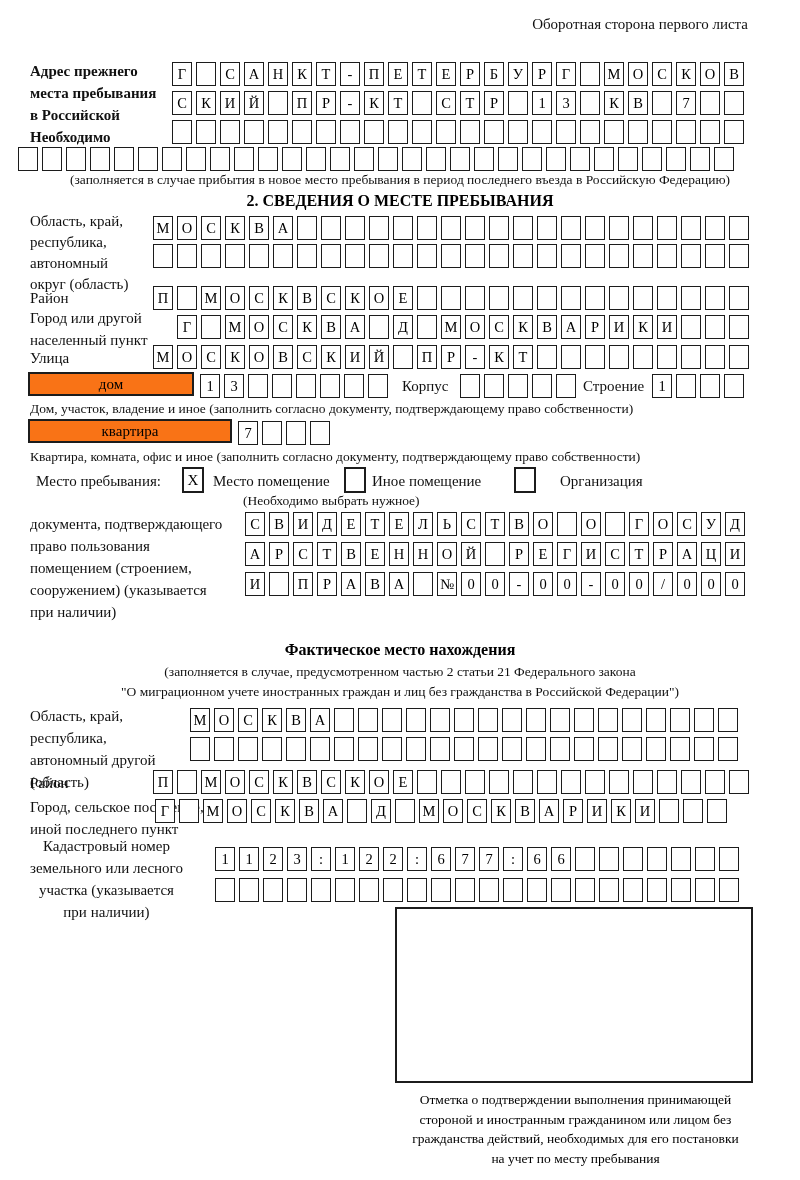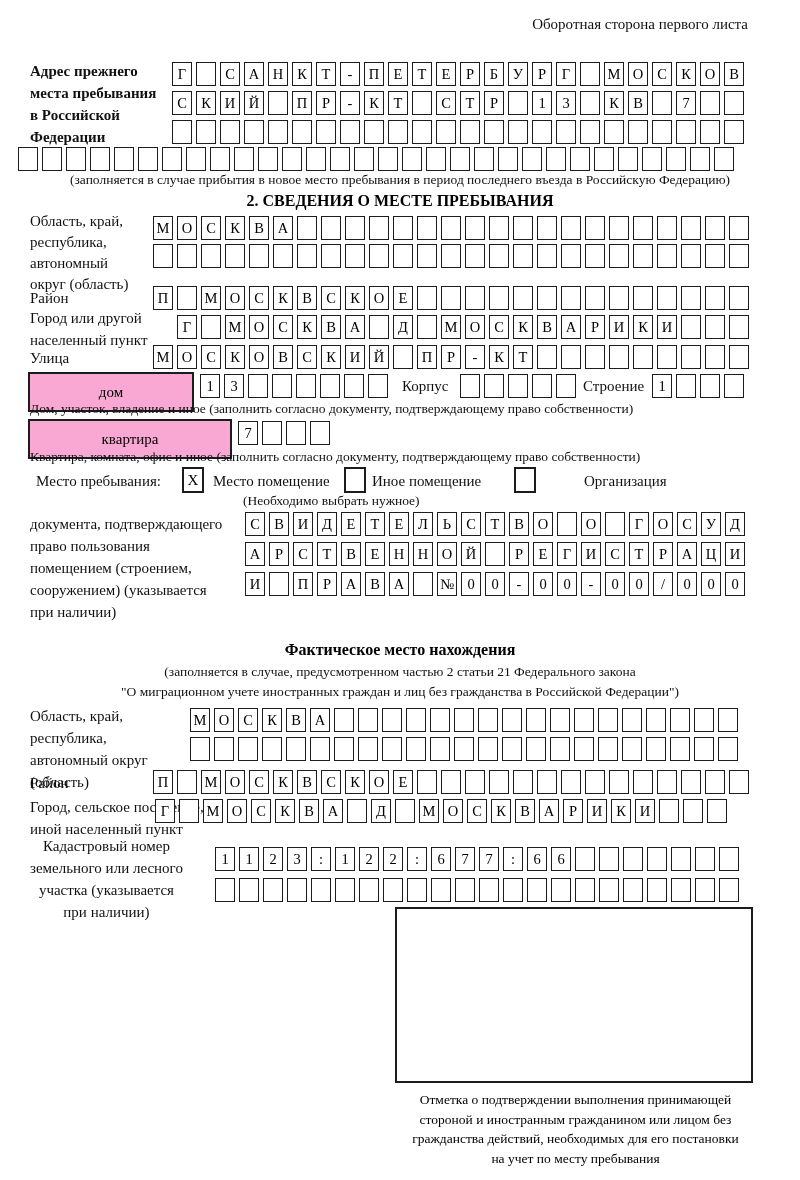--- a/index.html
+++ b/index.html
@@ -15,40 +15,40 @@
   .note { font-size:13.5px; color:#111; }
   .center { left:0; width:800px; text-align:center; }
   .title { font-weight:bold; font-size:16px; }
   .cells { display:flex; gap:4px; }
   .cell {
     width:20px; height:24px; border:1.6px solid #1c1c1c;
     display:flex; align-items:center; justify-content:center;
     font-size:14.5px; font-family:"Liberation Serif",serif; background:#fff;
   }
   .labelbox {
-    border:2px solid #1c1c1c; height:40px; background:#f9a8d4;
+    border:2px solid #1c1c1c; height:24px; background:#f97316;
     display:flex; align-items:center; justify-content:center; font-size:15px;
   }
   .checkbox {
     width:22px; height:26px; border:2px solid #1c1c1c; background:#fff;
     display:flex; align-items:center; justify-content:center; font-size:15px;
   }
   .stampbox { border:2px solid #1c1c1c; background:#fff; }
   .stampnote { font-size:13.5px; line-height:19.5px; text-align:center; }
 </style>
 </head>
 <body>
 
 <div class="abs lbl" style="top:14px; right:52px; font-size:15px;">Оборотная сторона первого листа</div>
 
 <div class="abs lbl-lines" style="top:60px; left:30px;font-weight:bold;">
   <div>Адрес прежнего</div>
   <div>места пребывания</div>
   <div>в Российской</div>
-  <div>Федерации</div>
+  <div>Необходимо</div>
 </div>
 <div class="abs cells" style="top:62px; left:172px;">
     <div class="cell">Г</div>
     <div class="cell"></div>
     <div class="cell">С</div>
     <div class="cell">А</div>
     <div class="cell">Н</div>
     <div class="cell">К</div>
     <div class="cell">Т</div>
     <div class="cell">-</div>
@@ -343,21 +343,21 @@
     <div class="cell"></div>
   </div>
 <div class="abs note" style="top:449px; left:30px;">Квартира, комната, офис и иное (заполнить согласно документу, подтверждающему право собственности)</div>
 
 <div class="abs lbl" style="top:471px; left:36px;">Место пребывания:</div>
 <div class="abs checkbox" style="top:467px; left:182px;">X</div>
 <div class="abs lbl" style="top:471px; left:213px;">Место помещение</div>
 <div class="abs checkbox" style="top:467px; left:344px;"></div>
 <div class="abs lbl" style="top:471px; left:372px;">Иное помещение</div>
 <div class="abs checkbox" style="top:467px; left:514px;"></div>
-<div class="abs lbl" style="top:471px; left:584px;">Организация</div>
+<div class="abs lbl" style="top:471px; left:560px;">Организация</div>
 <div class="abs note" style="top:493px; left:243px;">(Необходимо выбрать нужное)</div>
 
 <div class="abs lbl-lines" style="top:513px; left:30px;">
   <div>документа, подтверждающего</div>
   <div>право пользования</div>
   <div>помещением (строением,</div>
   <div>сооружением) (указывается</div>
   <div>при наличии)</div>
 </div>
 <div class="abs cells" style="top:512px; left:245px;">
@@ -430,21 +430,21 @@
     <div class="cell">0</div>
   </div>
 
 <div class="abs title center" style="top:641px;">Фактическое место нахождения</div>
 <div class="abs note center" style="top:664px;">(заполняется в случае, предусмотренном частью 2 статьи 21 Федерального закона</div>
 <div class="abs note center" style="top:684px;">"О миграционном учете иностранных граждан и лиц без гражданства в Российской Федерации")</div>
 
 <div class="abs lbl-lines" style="top:705px; left:30px;">
   <div>Область, край,</div>
   <div>республика,</div>
-  <div>автономный округ</div>
+  <div>автономный другой</div>
   <div>(область)</div>
 </div>
 <div class="abs cells" style="top:708px; left:190px;">
     <div class="cell">М</div>
     <div class="cell">О</div>
     <div class="cell">С</div>
     <div class="cell">К</div>
     <div class="cell">В</div>
     <div class="cell">А</div>
     <div class="cell"></div>
@@ -515,21 +515,21 @@
     <div class="cell"></div>
     <div class="cell"></div>
     <div class="cell"></div>
     <div class="cell"></div>
     <div class="cell"></div>
     <div class="cell"></div>
   </div>
 
 <div class="abs lbl-lines" style="top:796px; left:30px;">
   <div>Город, сельское поселение,</div>
-  <div>иной населенный пункт</div>
+  <div>иной последнего пункт</div>
 </div>
 <div class="abs cells" style="top:799px; left:155px;">
     <div class="cell">Г</div>
     <div class="cell"></div>
     <div class="cell">М</div>
     <div class="cell">О</div>
     <div class="cell">С</div>
     <div class="cell">К</div>
     <div class="cell">В</div>
     <div class="cell">А</div>

